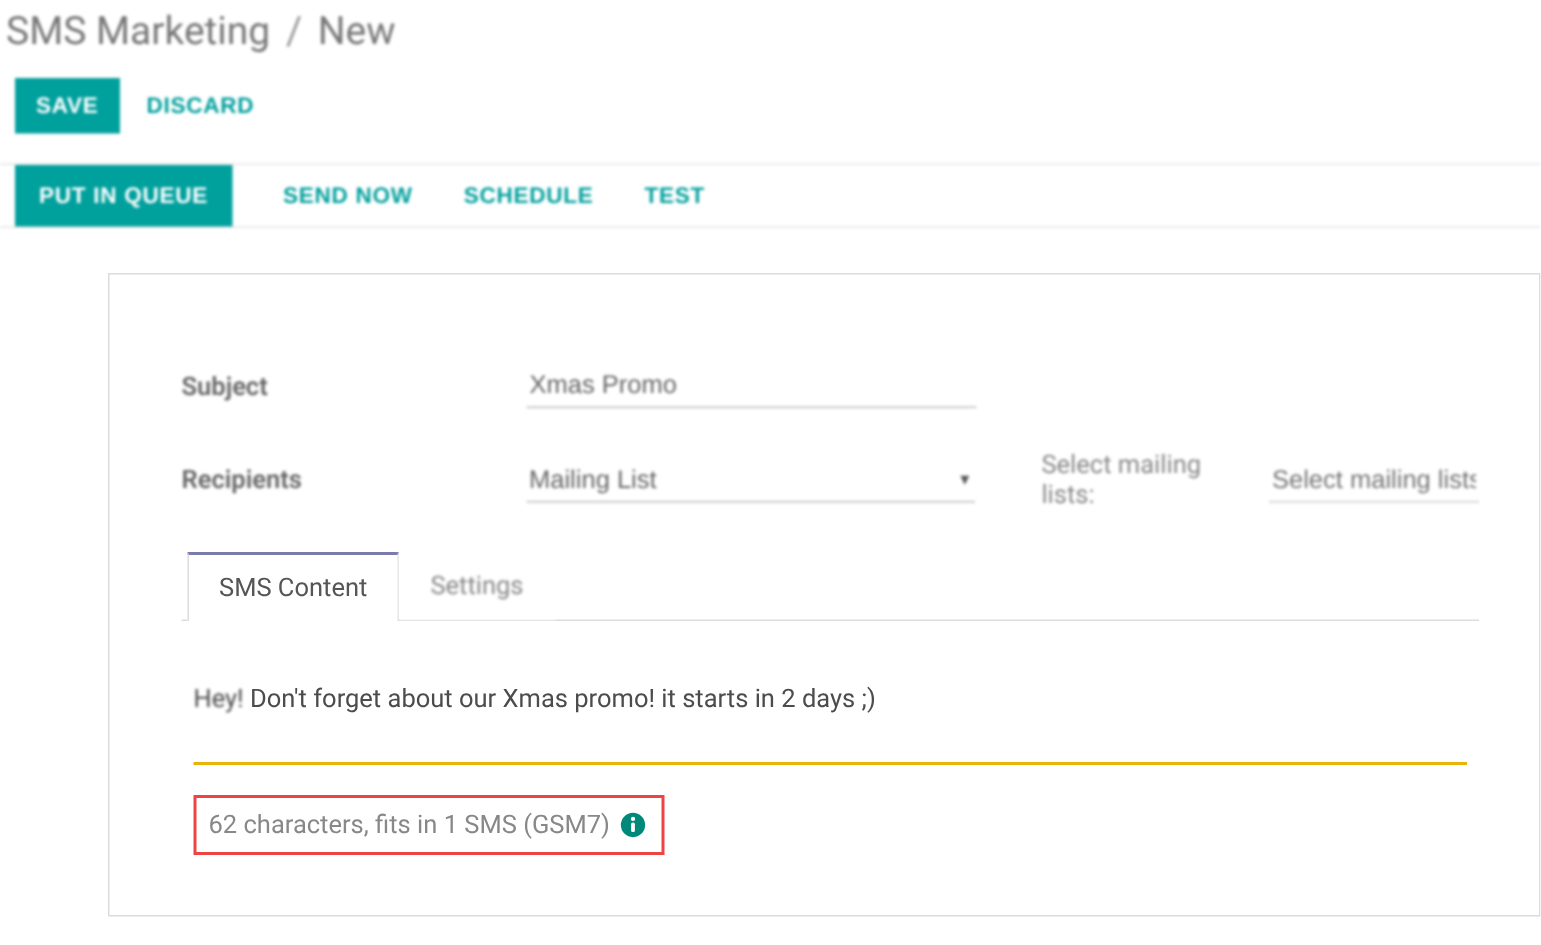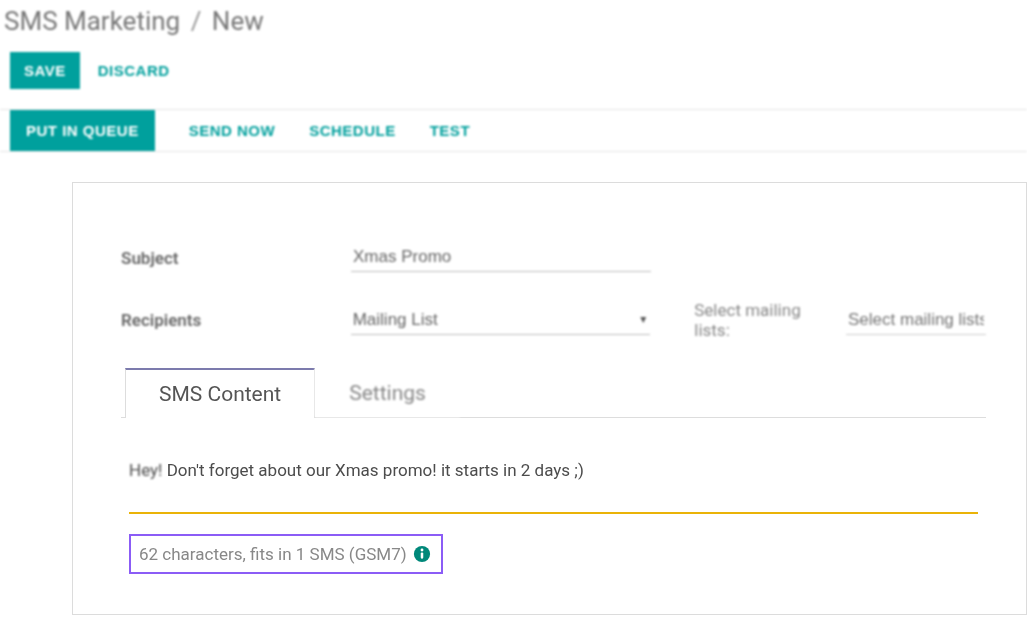--- a/index.html
+++ b/index.html
@@ -136,22 +136,22 @@
 
     
     .tabs-wrap { margin-top: 20px; }
     .tabs {
       display: flex;
       padding-left: 4px;
       border-bottom: 1px solid #ddd;
     }
     .tabs.blurred-partial .tab:not(.active) { filter: blur(1.2px); }
     .tab {
-      padding: 12px 33px;
-      font-size: 21px;
+      padding: 12px 20px;
+      font-size: 17px;
       color: #888;
       border: 1px solid transparent;
       border-bottom: none;
       cursor: pointer;
       background: #fff;
       position: relative;
     }
     .tab.active {
       color: #555;
       border-color: #ddd;
@@ -172,21 +172,21 @@
       width: 100%;
     }
     .sms-text .blur-word {
       filter: blur(1.2px);
       display: inline-block;
     }
 
     
     .char-count-box {
       margin-top: 20px;
-      border: 2px solid #8b5cf6;
+      border: 2px solid #ef4444;
       display: inline-flex;
       align-items: center;
       padding: 8px 10px 8px 8px;
       gap: 6px;
     }
     .char-count-text {
       font-size: 17px;
       color: #888;
     }
     .info-icon-wrap {

